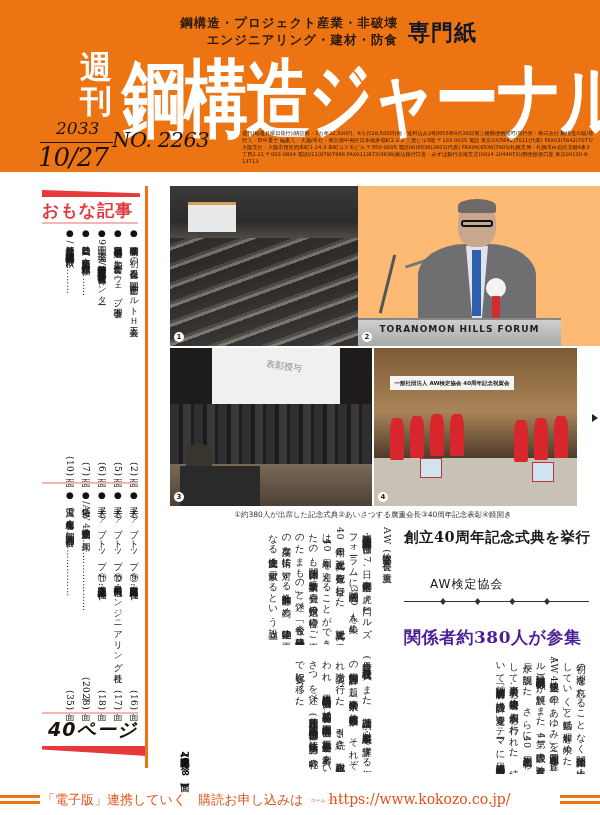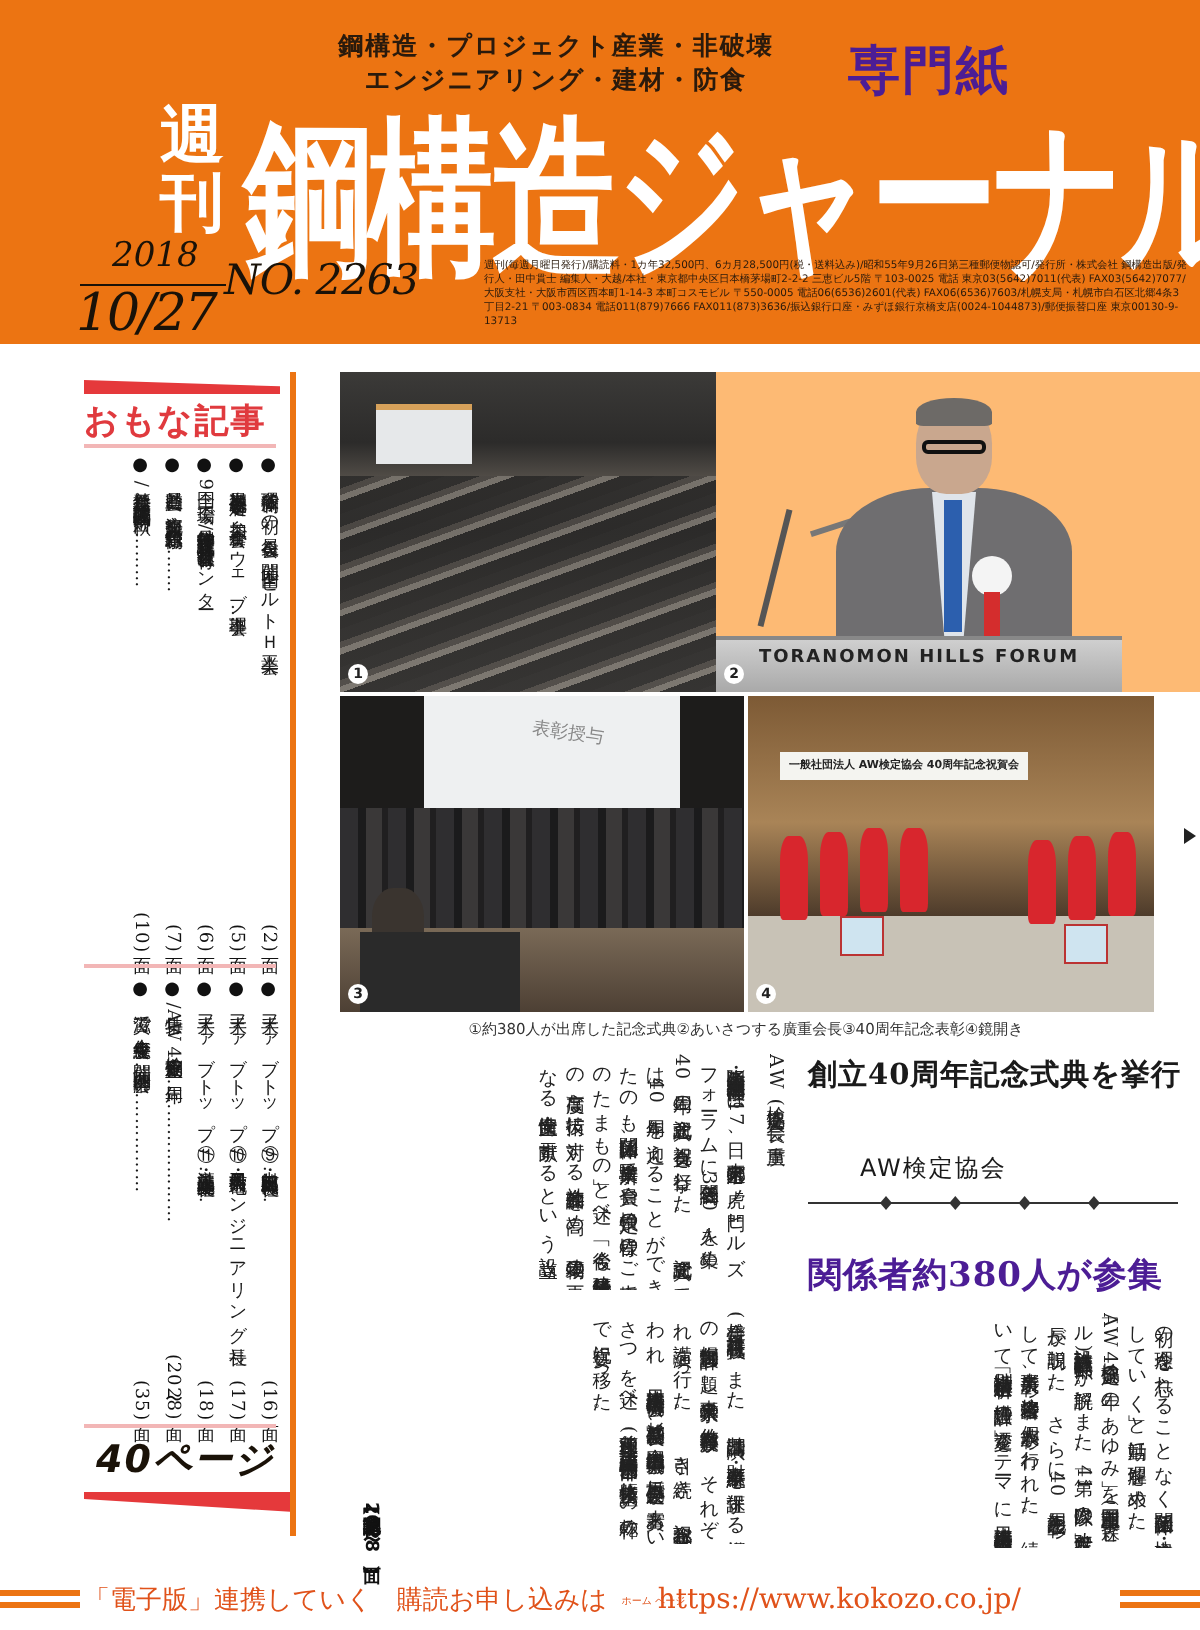--- a/index.html
+++ b/index.html
@@ -1,22 +1,22 @@
 <!DOCTYPE html>
 <html><head>
 <meta charset="utf-8">
 <style>
   * { box-sizing: border-box; margin: 0; padding: 0; }
   html, body { width: 600px; height: 815px; background: #ffffff; overflow: hidden; }
   body { position: relative; font-family: "DejaVu Serif", serif; color: #222; }
 
   
   .masthead { position: absolute; left: 0; top: 0; width: 600px; height: 172px; background: #ec7412; }
-  .tagline { position: absolute; left: 158px; top: 14px; width: 240px; font-family: "DejaVu Sans", sans-serif; font-weight: bold; font-size: 12.5px; line-height: 17px; color: #2a1a0c; text-align: center; letter-spacing: 1px; }
-  .senmonshi { position: absolute; left: 408px; top: 18px; font-family: "DejaVu Sans", sans-serif; font-weight: bold; font-size: 26px; color: #4c1d95; letter-spacing: 1px; margin-left: 16px; }
+  .tagline { position: absolute; left: 158px; top: 14px; width: 240px; font-family: "DejaVu Sans", sans-serif; font-weight: bold; font-size: 12.5px; line-height: 17px; color: #2a1a0c; text-align: right; letter-spacing: 1px; }
+  .senmonshi { position: absolute; left: 408px; top: 18px; font-family: "DejaVu Sans", sans-serif; font-weight: bold; font-size: 22px; color: #0f172a; letter-spacing: 1px; }
   .weekly { position: absolute; left: 78px; top: 50px; width: 36px; font-family: "DejaVu Sans", sans-serif; font-weight: bold; font-size: 32px; line-height: 34px; color: #fff; text-align: center; }
   .main-title { position: absolute; left: 122px; top: 42px; font-family: "DejaVu Sans", sans-serif; font-weight: bold; font-size: 64px; color: #fff; letter-spacing: -2px; transform: scaleY(1.32); transform-origin: top left; white-space: nowrap; }
   .year { position: absolute; left: 56px; top: 118px; font-family: "DejaVu Serif", serif; font-style: italic; font-size: 17px; color: #1a1208; }
   .date-rule { position: absolute; left: 40px; top: 142px; width: 73px; height: 1px; background: #1a1208; }
   .date { position: absolute; left: 38px; top: 142px; font-family: "DejaVu Serif", serif; font-style: italic; font-size: 26px; color: #1a1208; letter-spacing: -1px; }
   .issue { position: absolute; left: 112px; top: 128px; font-family: "DejaVu Serif", serif; font-style: italic; font-size: 21px; color: #1a1208; letter-spacing: -0.5px; }
   .imprint { position: absolute; left: 242px; top: 130px; width: 352px; font-family: "DejaVu Sans", sans-serif; font-size: 5.2px; line-height: 7px; color: #2a1a0c; }
 
   
   .sidebar { position: absolute; left: 30px; top: 172px; width: 145px; height: 600px; }
@@ -99,21 +99,21 @@
   <div class="tagline">
     <div>鋼構造・プロジェクト産業・非破壊</div>
     <div>エンジニアリング・建材・防食</div>
   </div>
   <div class="senmonshi">専門紙</div>
   <div class="weekly">
     <div>週</div>
     <div>刊</div>
   </div>
   <div class="main-title">鋼構造ジャーナル</div>
-  <div class="year">2018</div>
+  <div class="year">2033</div>
   <div class="date-rule"></div>
   <div class="date">10/27</div>
   <div class="issue">NO. 2263</div>
   <div class="imprint">週刊(毎週月曜日発行)/購読料・1カ年32,500円、6カ月28,500円(税・送料込み)/昭和55年9月26日第三種郵便物認可/発行所・株式会社 鋼構造出版/発行人・田中貫士 編集人・大越/本社・東京都中央区日本橋茅場町2-2-2 三恵ビル5階 〒103-0025 電話 東京03(5642)7011(代表) FAX03(5642)7077/大阪支社・大阪市西区西本町1-14-3 本町コスモビル 〒550-0005 電話06(6536)2601(代表) FAX06(6536)7603/札幌支局・札幌市白石区北郷4条3丁目2-21 〒003-0834 電話011(879)7666 FAX011(873)3636/振込銀行口座・みずほ銀行京橋支店(0024-1044873)/郵便振替口座 東京00130-9-13713</div>
 </header>
 
 <aside class="sidebar">
   <div class="sb-redbar"></div>
   <div class="sb-title">おもな記事</div>
   <div class="sb-rule" style="top:50px;"></div>

